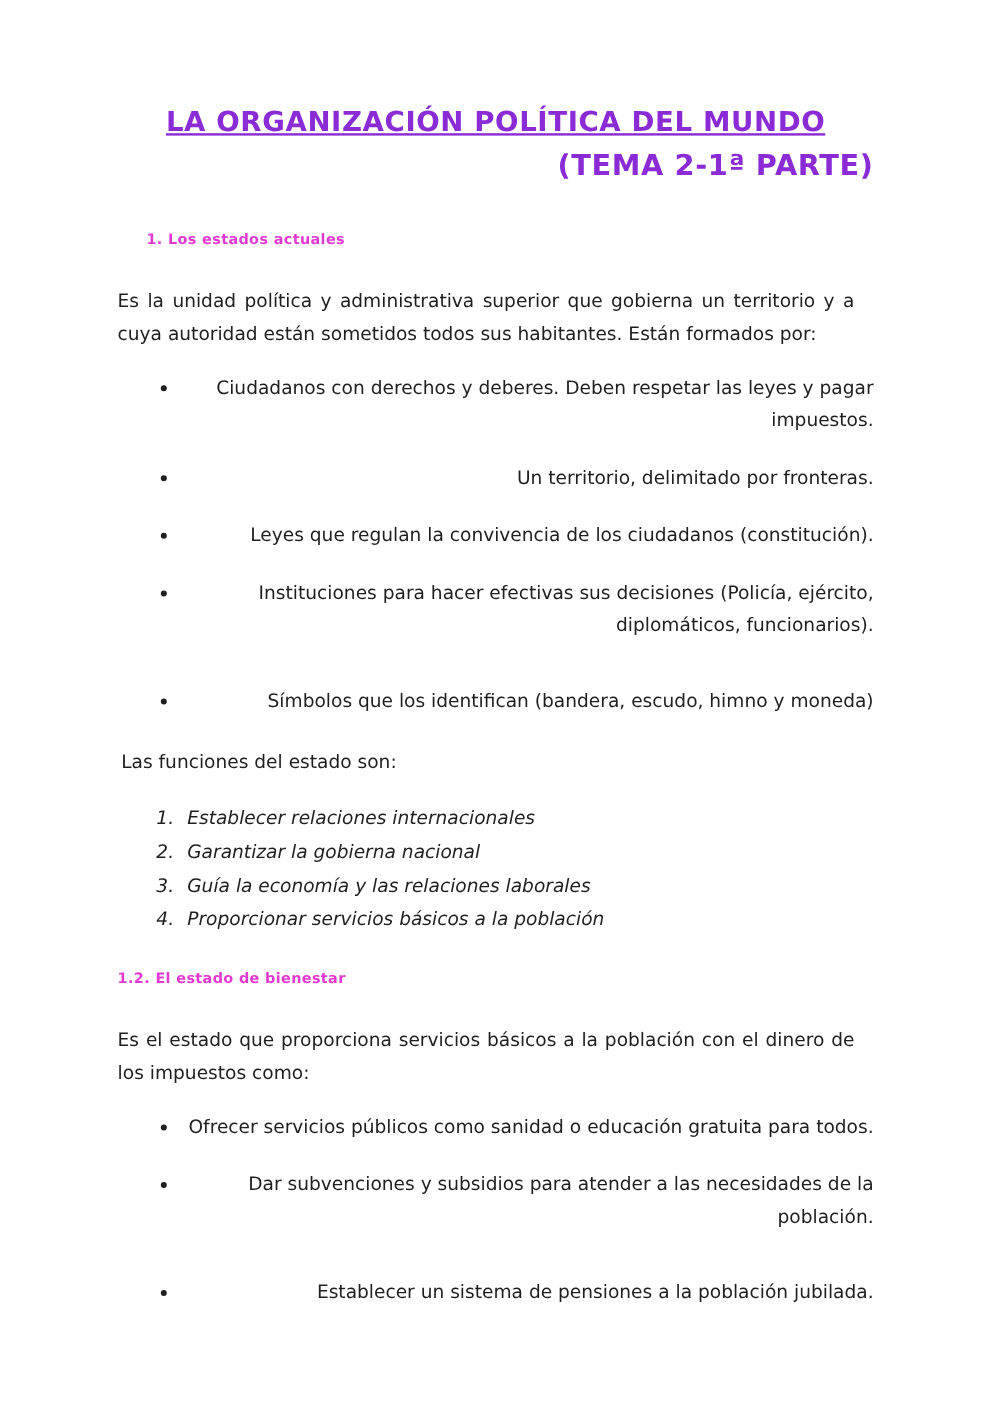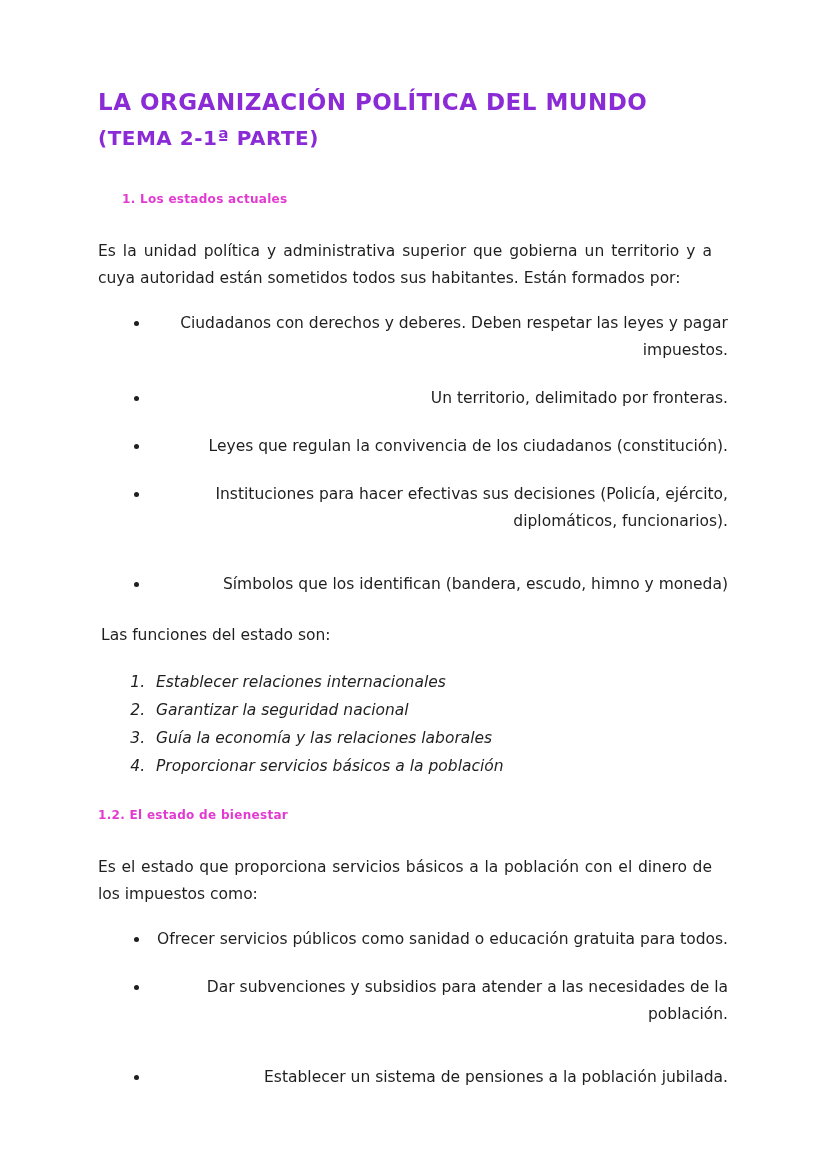--- a/index.html
+++ b/index.html
@@ -14,31 +14,32 @@
     background: var(--background, #ffffff);
     padding: 88px 100px 0 98px;
     font-family: "DejaVu Sans", "Liberation Sans", sans-serif;
     color: var(--body, #1f1f1f);
     font-size: 15.5px;
     line-height: 27px;
     overflow: hidden;
   }
   .doc-title {
     margin: 0 0 10px 0;
-    text-align: left;
+    text-align: center;
     font-size: 23px;
     line-height: 28px;
     font-weight: bold;
     color: var(--title, #8b2bd6);
     letter-spacing: 0.5px;
+    text-decoration: underline;
   }
   .doc-subtitle {
     margin: 0 0 38px 0;
-    text-align: left;
-    font-size: 20px;
+    text-align: right;
+    font-size: 24px;
     line-height: 24px;
     font-weight: bold;
     color: var(--title, #8b2bd6);
     letter-spacing: 0.5px;
   }
   .sec-heading {
     margin: 0 0 28px 0;
     font-size: 12px;
     line-height: 22px;
     font-weight: bold;
@@ -97,21 +98,21 @@
     <li>Un territorio, delimitado por fronteras.</li>
     <li>Leyes que regulan la convivencia de los ciudadanos (constitución).</li>
     <li>Instituciones para hacer efectivas sus decisiones (Policía, ejército, diplomáticos, funcionarios).</li>
     <li>Símbolos que los identifican (bandera, escudo, himno y moneda)</li>
   </ul>
 
   <p class="plain">Las funciones del estado son:</p>
 
   <ol class="numbered">
     <li>Establecer relaciones internacionales</li>
-    <li>Garantizar la seguridad nacional</li>
+    <li>Garantizar la gobierna nacional</li>
     <li>Guía la economía y las relaciones laborales</li>
     <li>Proporcionar servicios básicos a la población</li>
   </ol>
 
   <h3 class="sec-heading">1.2. El estado de bienestar</h3>
 
   <p class="para">Es el estado que proporciona servicios básicos a la población con el dinero de los impuestos como:</p>
 
   <ul class="bullets">
     <li>Ofrecer servicios públicos como sanidad o educación gratuita para todos.</li>

